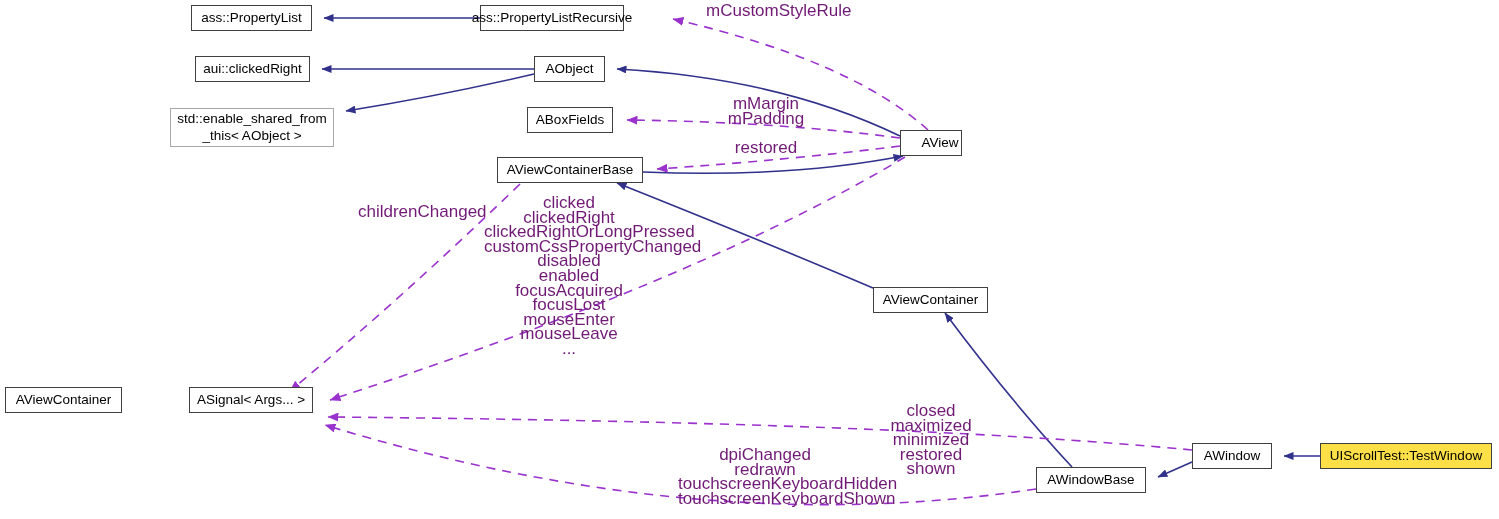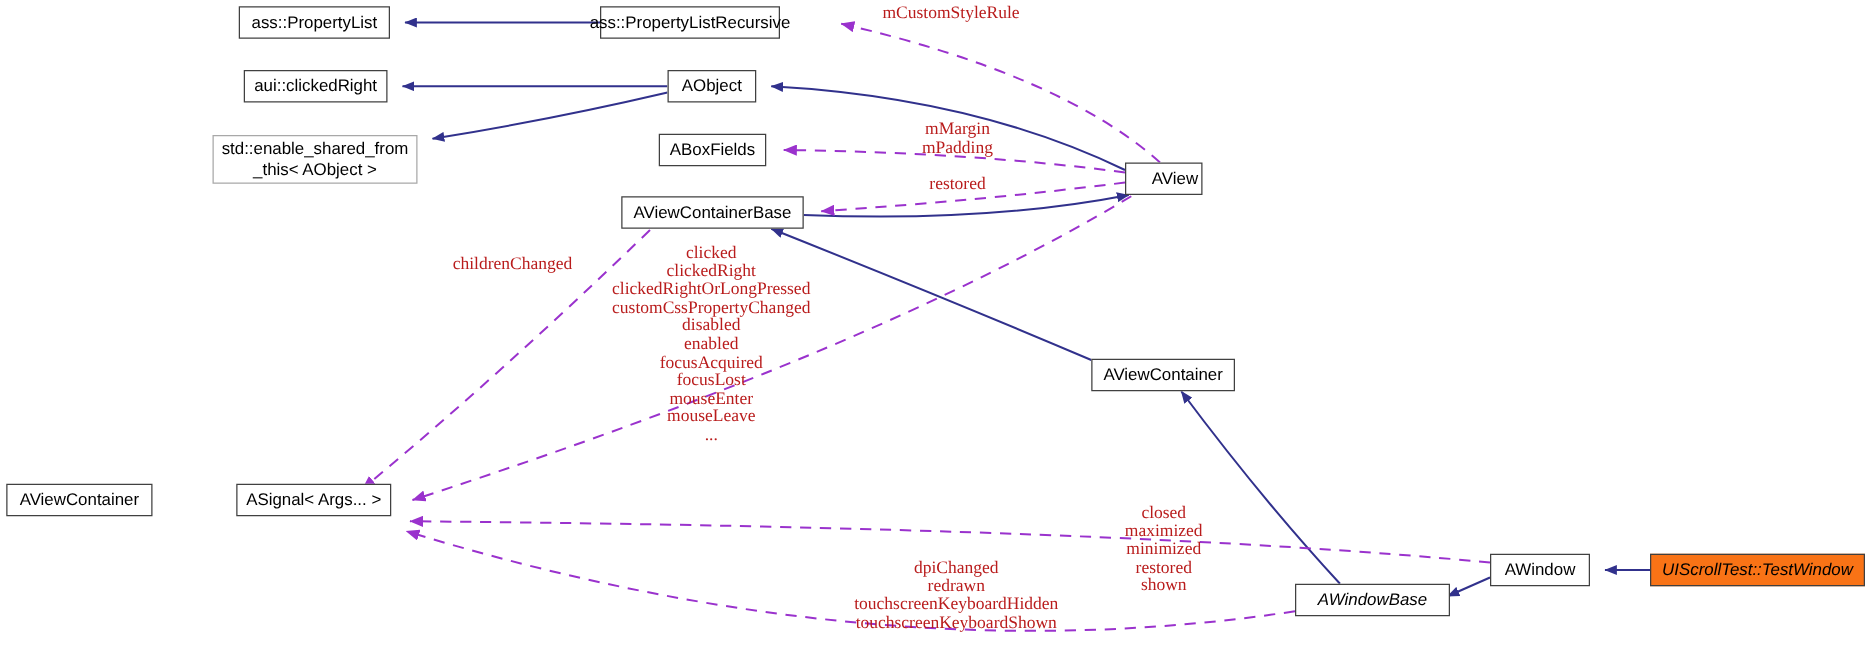--- a/index.html
+++ b/index.html
@@ -31,37 +31,35 @@
     align-items: center;
     justify-content: center;
     text-align: center;
     font-size: 13.5px;
     color: #000000;
     line-height: 1.25;
     white-space: pre-line;
     z-index: 5;
   }
   .node.highlight {
-    background: #f97316;
+    background: #fde047;
     border: 1px solid #404040;
-    font-style: italic;
   }
   .node.faded {
     border: 1px solid #a8a8a8;
   }
   .edge-label {
     position: absolute;
-    font-size: 14px;
-    color: #b91c1c;
+    font-size: 17px;
+    color: #701a75;
     line-height: 14.6px;
     text-align: center;
     white-space: pre-line;
     z-index: 4;
     pointer-events: none;
-    font-family: Liberation Serif, serif;
   }
 </style>
 </head>
 <body>
 
 <div id="diagram-root">
 
   <svg id="edge-layer" viewBox="0 0 1499 519" xmlns="http://www.w3.org/2000/svg">
     <defs>
       <marker id="arrow-inherit" markerWidth="10" markerHeight="8" refX="9.5" refY="4" orient="auto" markerUnits="userSpaceOnUse">
@@ -131,21 +129,21 @@
   <div class="node" style="left:873px; top:287px; width:115px; height:26px;">AViewContainer</div>
 
   <div class="node" style="left:5px; top:387px; width:117px; height:26px;">AViewContainer</div>
 
   <div class="node" style="left:189px; top:387px; width:124px; height:26px;">ASignal&lt; Args... &gt;</div>
 
   <div class="node" style="left:1192px; top:443px; width:80px; height:26px;">AWindow</div>
 
   <div class="node highlight" style="left:1320px; top:443px; width:172px; height:26px;">UIScrollTest::TestWindow</div>
 
-  <div class="node" style="left:1036px; top:467px; width:124px; height:26px;font-style:italic;">AWindowBase</div>
+  <div class="node" style="left:1036px; top:467px; width:110px; height:26px;">AWindowBase</div>
 
   <div class="edge-label" style="left:706px; top:4px; width:120px; text-align:left;">mCustomStyleRule</div>
 
   <div class="edge-label" style="left:716px; top:97px; width:100px;">mMargin
 mPadding</div>
 
   <div class="edge-label" style="left:716px; top:141px; width:100px;">restored</div>
 
   <div class="edge-label" style="left:358px; top:205px; width:104px;">childrenChanged</div>
 

